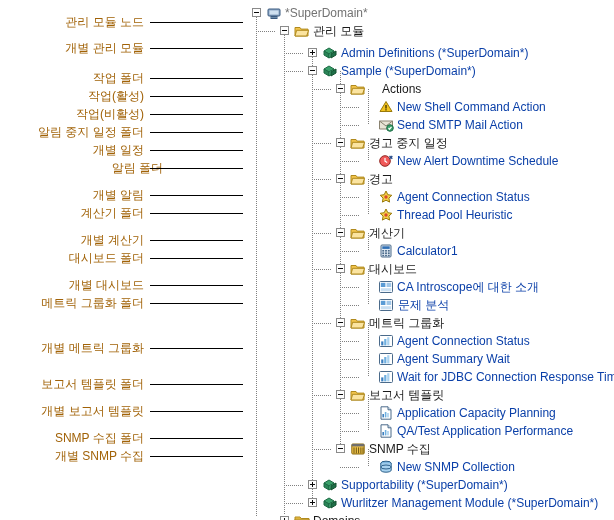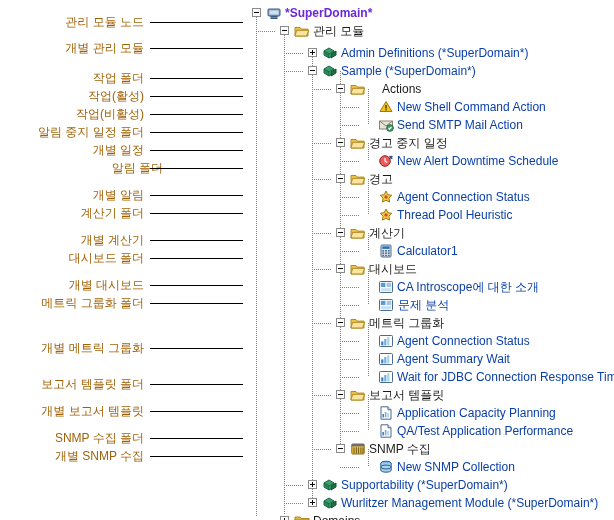--- a/index.html
+++ b/index.html
@@ -54,21 +54,21 @@
     white-space: nowrap;
   }
   .node .lbl {
     position: absolute;
     left: 0;
     top: 0;
     height: 18px;
     line-height: 18px;
     font-size: 12px;
   }
-  .bluebold { color: #6d28d9; font-weight: bold; }
+  .bluebold { color: #737373; font-weight: normal; }
   .blue { color: #0a3fa8; }
   .dark { color: #1a1a1a; }
 
   
   .exp {
     position: absolute;
     width: 9px;
     height: 9px;
     top: 4px;
     border: 1px solid #8a8a8a;

